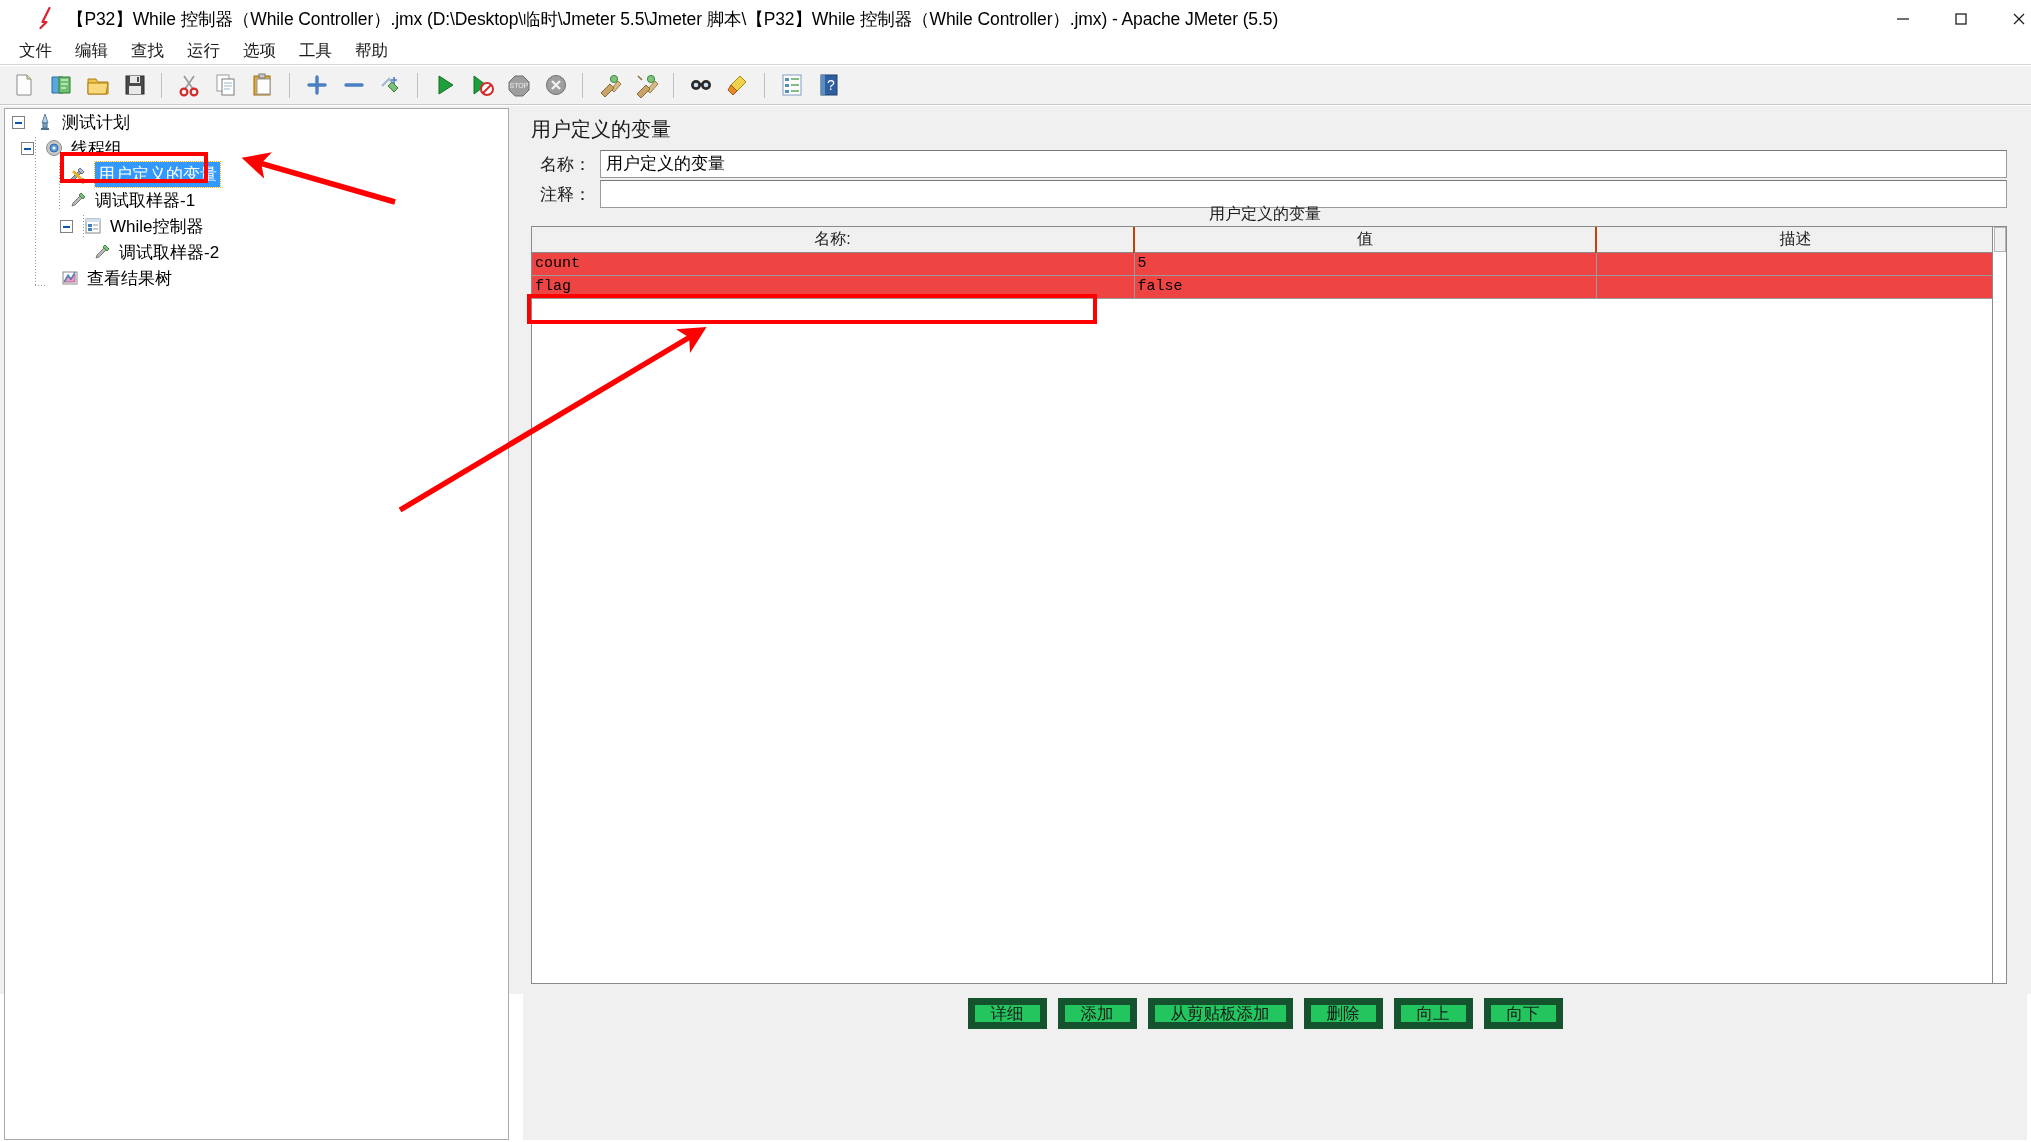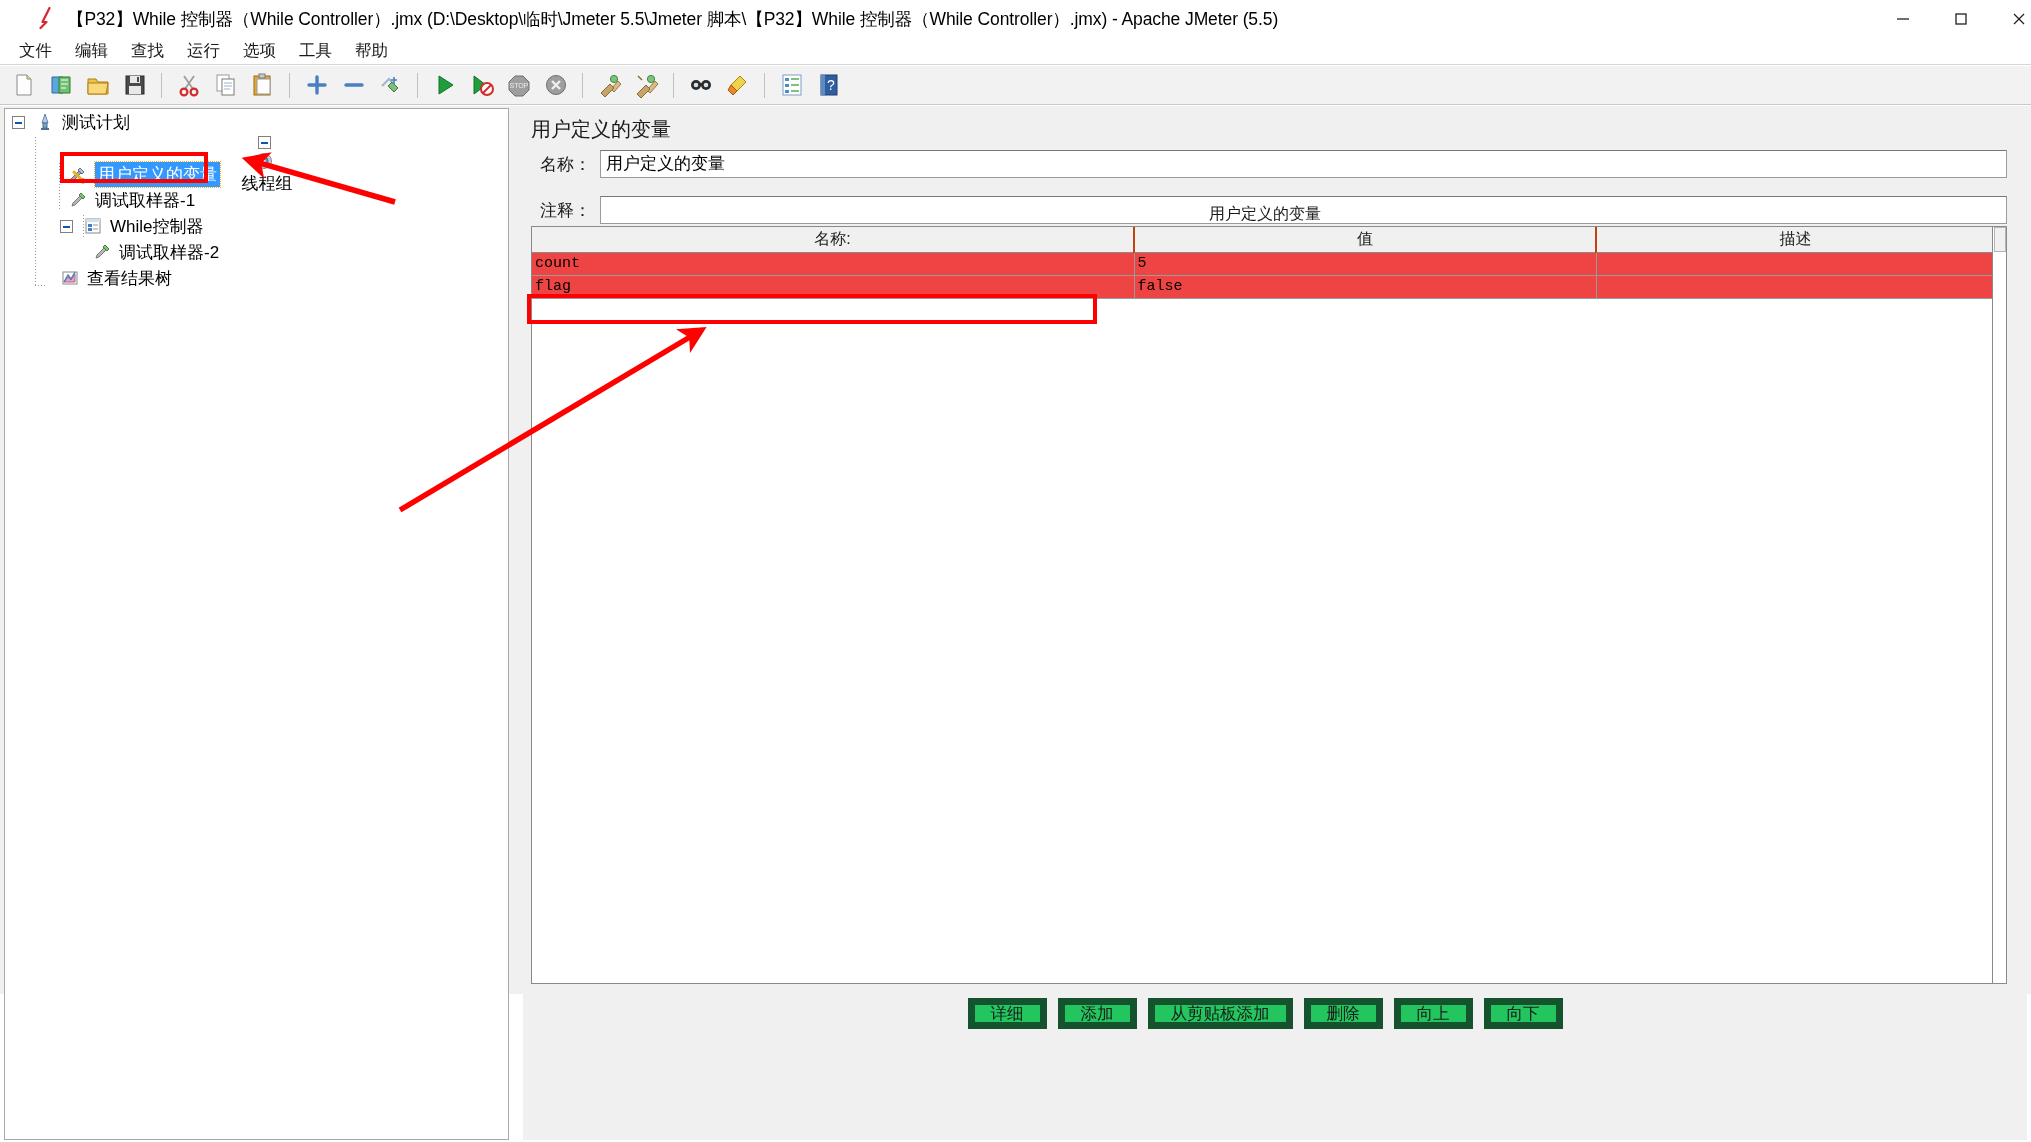--- a/index.html
+++ b/index.html
@@ -383,21 +383,21 @@
       <span class="tnode-icon">
         <svg width="20" height="20" viewBox="0 0 20 20">
           <path d="M10 2 L13 11 H7 Z" fill="#b9cfe4" stroke="#5f87ab"></path>
           <rect x="8" y="11" width="4" height="5" fill="#7aa5cb" stroke="#4a6f92"></rect>
           <rect x="6" y="16" width="8" height="2" fill="#4a6f92"></rect>
         </svg>
       </span>
       <span class="tlabel">测试计划</span>
     </div>
 
-    <div class="tree-row" style="padding-left:15px;flex-direction:column;">
+    <div class="tree-row" style="padding-left:15px;">
       <span class="toggler">
           <span class="toggler-box"></span>
         </span>
       <span style="width:8px"></span>
       <span class="tnode-icon">
         <svg width="20" height="20" viewBox="0 0 20 20">
           <circle cx="10" cy="10" r="7.5" fill="#c8c8c8" stroke="#8a8a8a"></circle>
           <circle cx="10" cy="10" r="4" fill="#5b9bd5" stroke="#2e6da4"></circle>
           <circle cx="10" cy="10" r="1.6" fill="#ffffff"></circle>
         </svg>
@@ -467,21 +467,21 @@
   </div>
 
   <div id="editorpanel">
     <div id="panel-title">用户定义的变量</div>
 
     <div class="field-row" style="top:42px; width:1476px;">
       <div class="field-label">名称：</div>
       <div class="field-input" style="width:1407px;">用户定义的变量</div>
     </div>
 
-    <div class="field-row" style="top:88px; width:1476px;">
+    <div class="field-row" style="top:72px; width:1476px;">
       <div class="field-label">注释：</div>
       <div class="field-input" style="width:1407px;" placeholder=""></div>
     </div>
 
     <div id="table-caption">用户定义的变量</div>
 
     <div id="tablewrap">
       <table class="vartable">
         <colgroup>
             <col style="width:602px">

